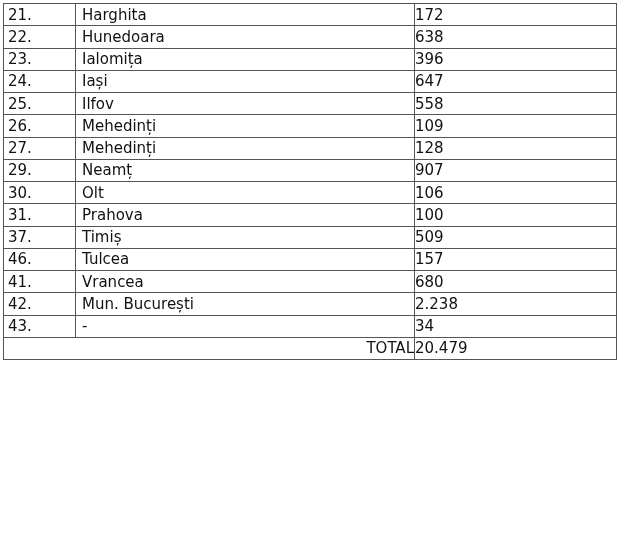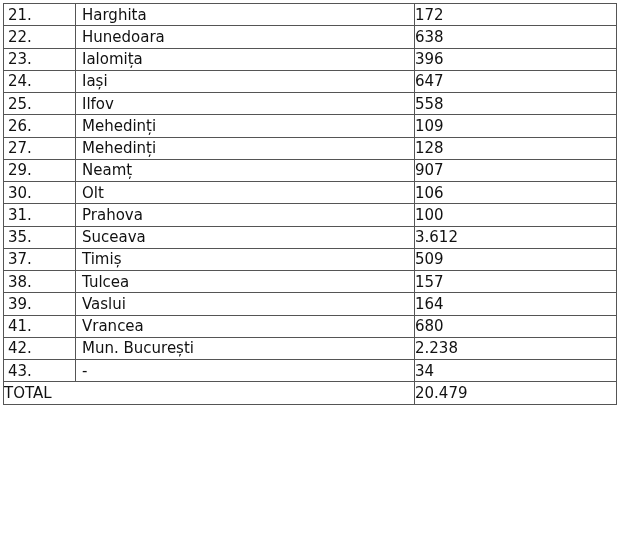--- a/index.html
+++ b/index.html
@@ -17,21 +17,21 @@
     border: 1px solid #555;
     height: 21.25px;
     padding: 0 0 0 4px;
     line-height: 20px;
     white-space: nowrap;
     overflow: hidden;
   }
   td.num { width: 67px; }
   td.name { width: 332px; padding-left: 6px; }
   td.val { text-align: left; padding-left: 0; }
-  td.total-label { text-align: left; padding-left: 0; }
+  td.total-label { text-align: right; padding-left: 0; }
   table { border: 1px solid #222; }
 </style>
 </head>
 <body>
 
 <div class="wrap">
   <table>
     <tbody id="tbody">
     <tr>
           <td class="num">21.</td>
@@ -77,38 +77,28 @@
           <td class="num">30.</td>
           <td class="name">Olt</td>
           <td class="val">106</td>
         </tr>
         <tr>
           <td class="num">31.</td>
           <td class="name">Prahova</td>
           <td class="val">100</td>
         </tr>
         <tr>
-          <td class="num">35.</td>
-          <td class="name">Suceava</td>
-          <td class="val">3.612</td>
-        </tr>
-        <tr>
           <td class="num">37.</td>
           <td class="name">Timiș</td>
           <td class="val">509</td>
         </tr>
         <tr>
-          <td class="num">38.</td>
+          <td class="num">46.</td>
           <td class="name">Tulcea</td>
           <td class="val">157</td>
-        </tr>
-        <tr>
-          <td class="num">39.</td>
-          <td class="name">Vaslui</td>
-          <td class="val">164</td>
         </tr>
         <tr>
           <td class="num">41.</td>
           <td class="name">Vrancea</td>
           <td class="val">680</td>
         </tr>
         <tr>
           <td class="num">42.</td>
           <td class="name">Mun. București</td>
           <td class="val">2.238</td>

